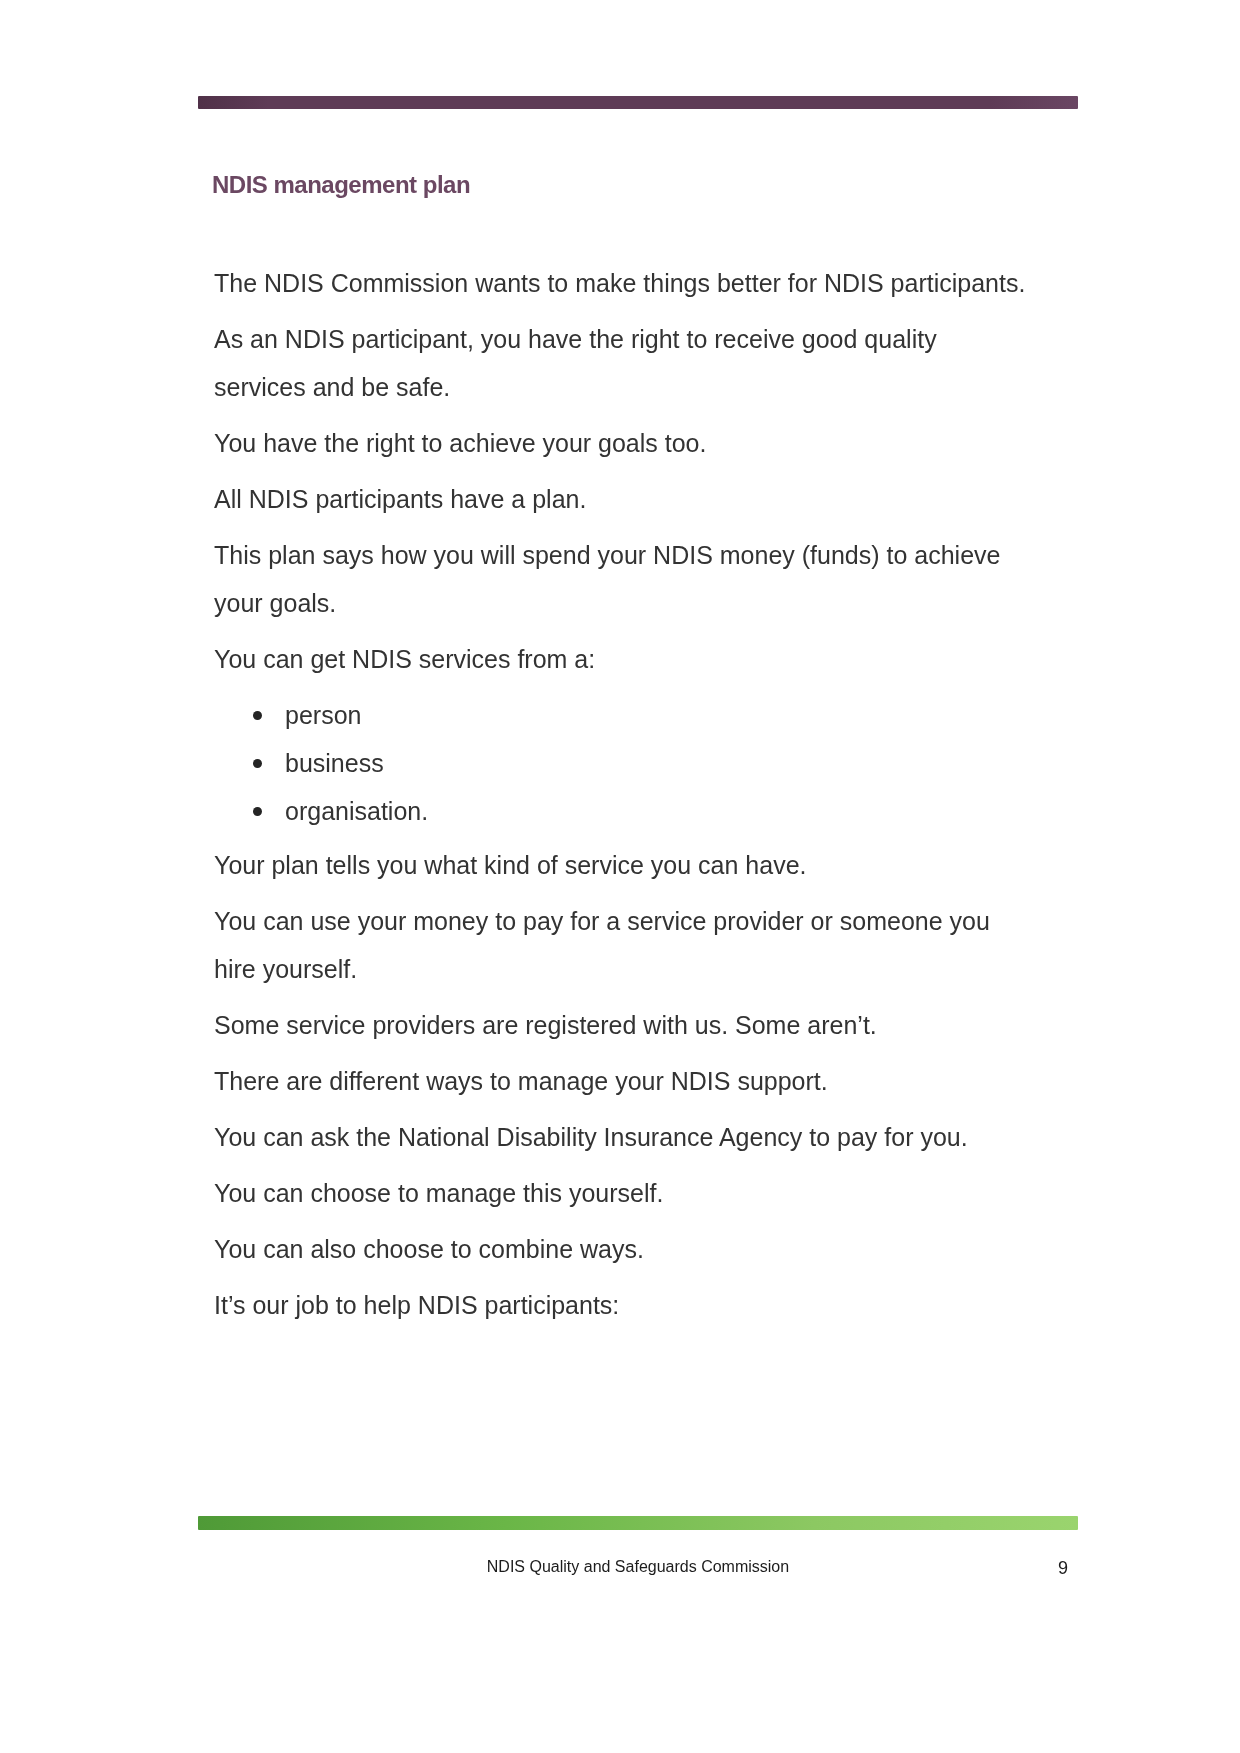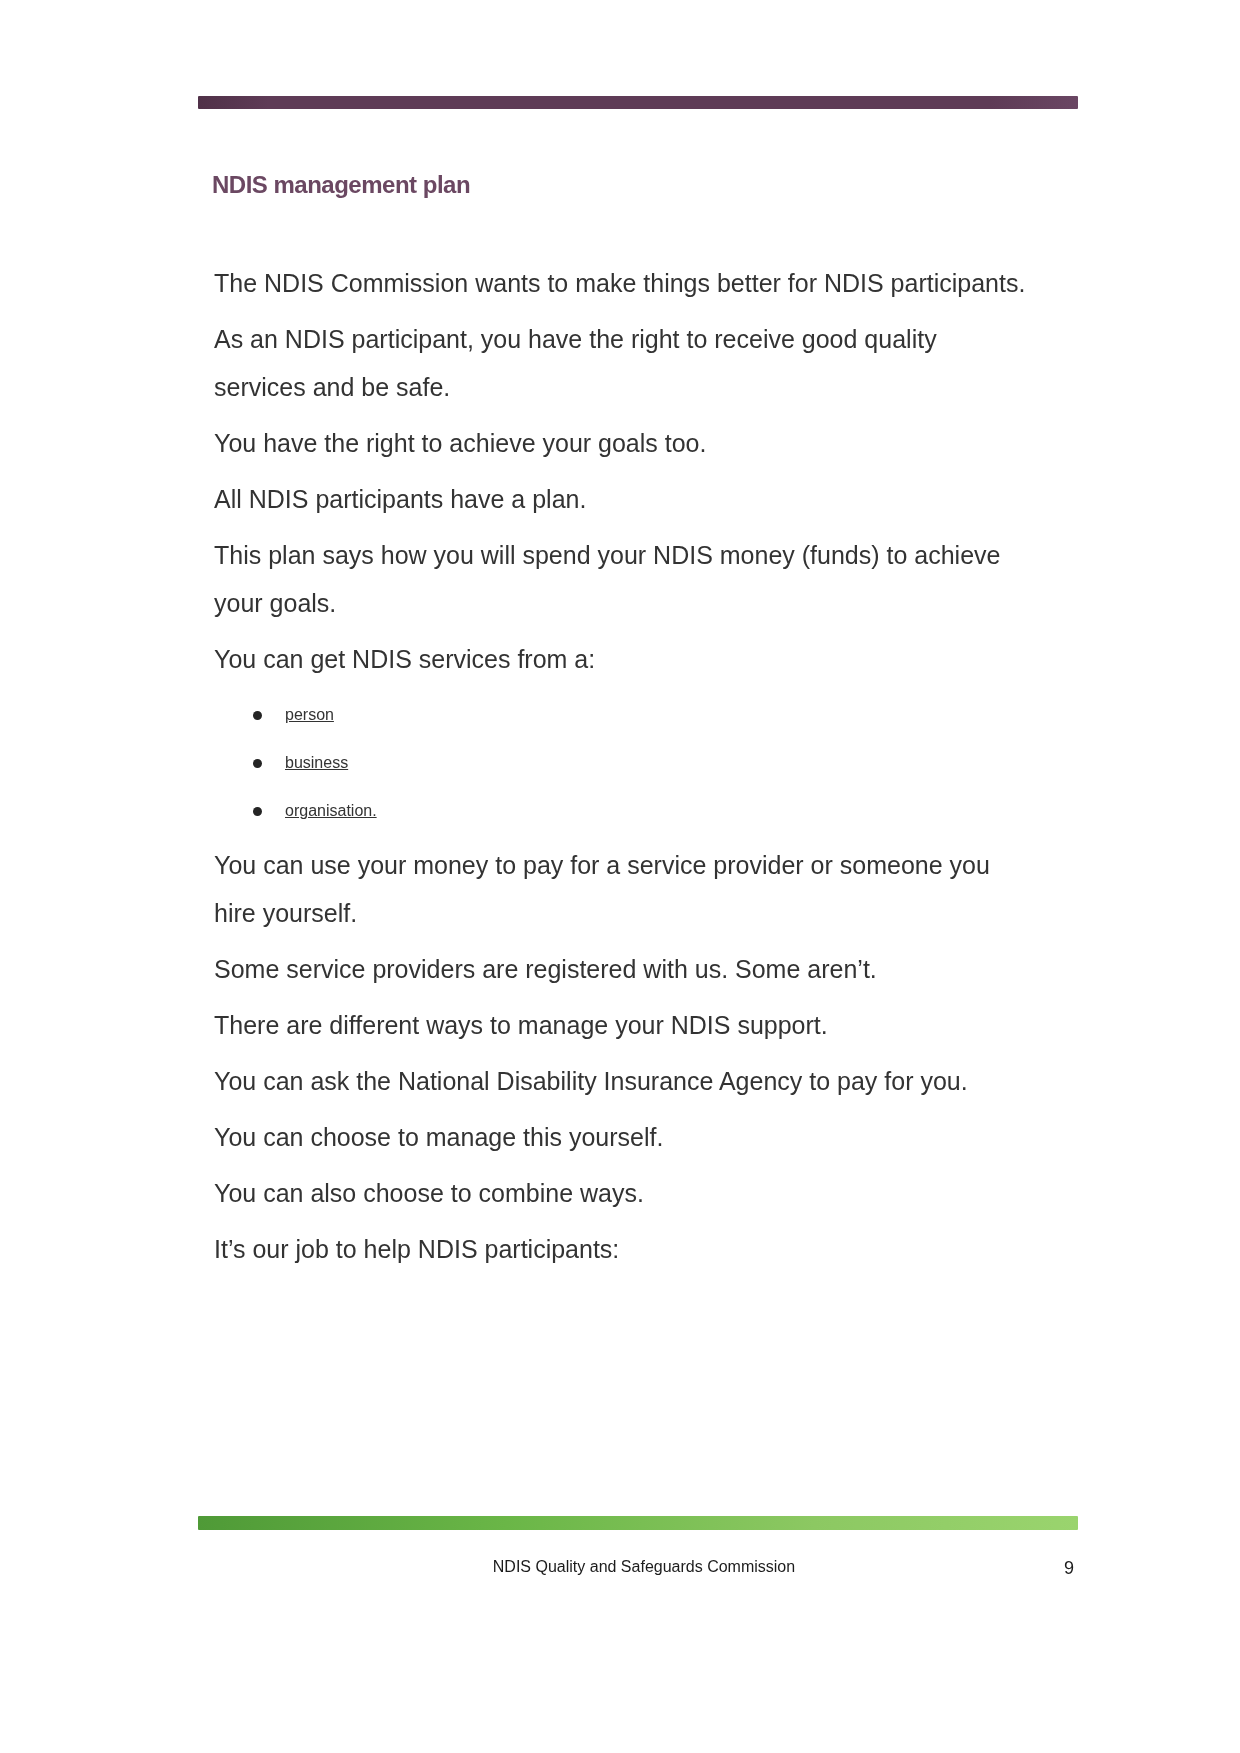--- a/index.html
+++ b/index.html
@@ -45,23 +45,22 @@
     color: #333333;
   }
   ul.bullets {
     list-style: none;
     margin: 6px 0;
     padding: 0;
   }
   ul.bullets li {
     position: relative;
     padding-left: 71px;
-    font-size: 16px;
+    font-size: 25px;
     line-height: 48px;
-    text-decoration: underline;
   }
   .bullet-icon {
     position: absolute;
     left: 39px;
     top: 20px;
     width: 9px;
     height: 9px;
     border-radius: 50%;
     background: #242424;
   }
@@ -69,21 +68,21 @@
     position: absolute;
     left: 198px;
     top: 1516px;
     width: 880px;
     height: 14px;
     background: linear-gradient(90deg, #4f9a37 0%, #6ab647 35%, #8cc862 70%, #9ad46e 100%);
     border-radius: 1px;
   }
   .footer {
     position: absolute;
-    left: 204px;
+    left: 198px;
     top: 1558px;
     width: 880px;
     text-align: center;
     font-size: 16px;
     color: #1c1c1c;
   }
   .page-number {
     position: absolute;
     right: 10px;
     top: 0px;
@@ -118,20 +117,21 @@
       <li>
         <span class="bullet-icon"></span>
         <span>business</span>
       </li>
       <li>
         <span class="bullet-icon"></span>
         <span>organisation.</span>
       </li>
     </ul>
 
+    <p class="body-par">Your plan tells you what kind of service you can have.</p>
     <p class="body-par">You can use your money to pay for a service provider or someone you
 hire yourself.</p>
     <p class="body-par">Some service providers are registered with us. Some aren’t.</p>
     <p class="body-par">There are different ways to manage your NDIS support.</p>
     <p class="body-par">You can ask the National Disability Insurance Agency to pay for you.</p>
     <p class="body-par">You can choose to manage this yourself.</p>
     <p class="body-par">You can also choose to combine ways.</p>
     <p class="body-par">It’s our job to help NDIS participants:</p>
 
   </div>

